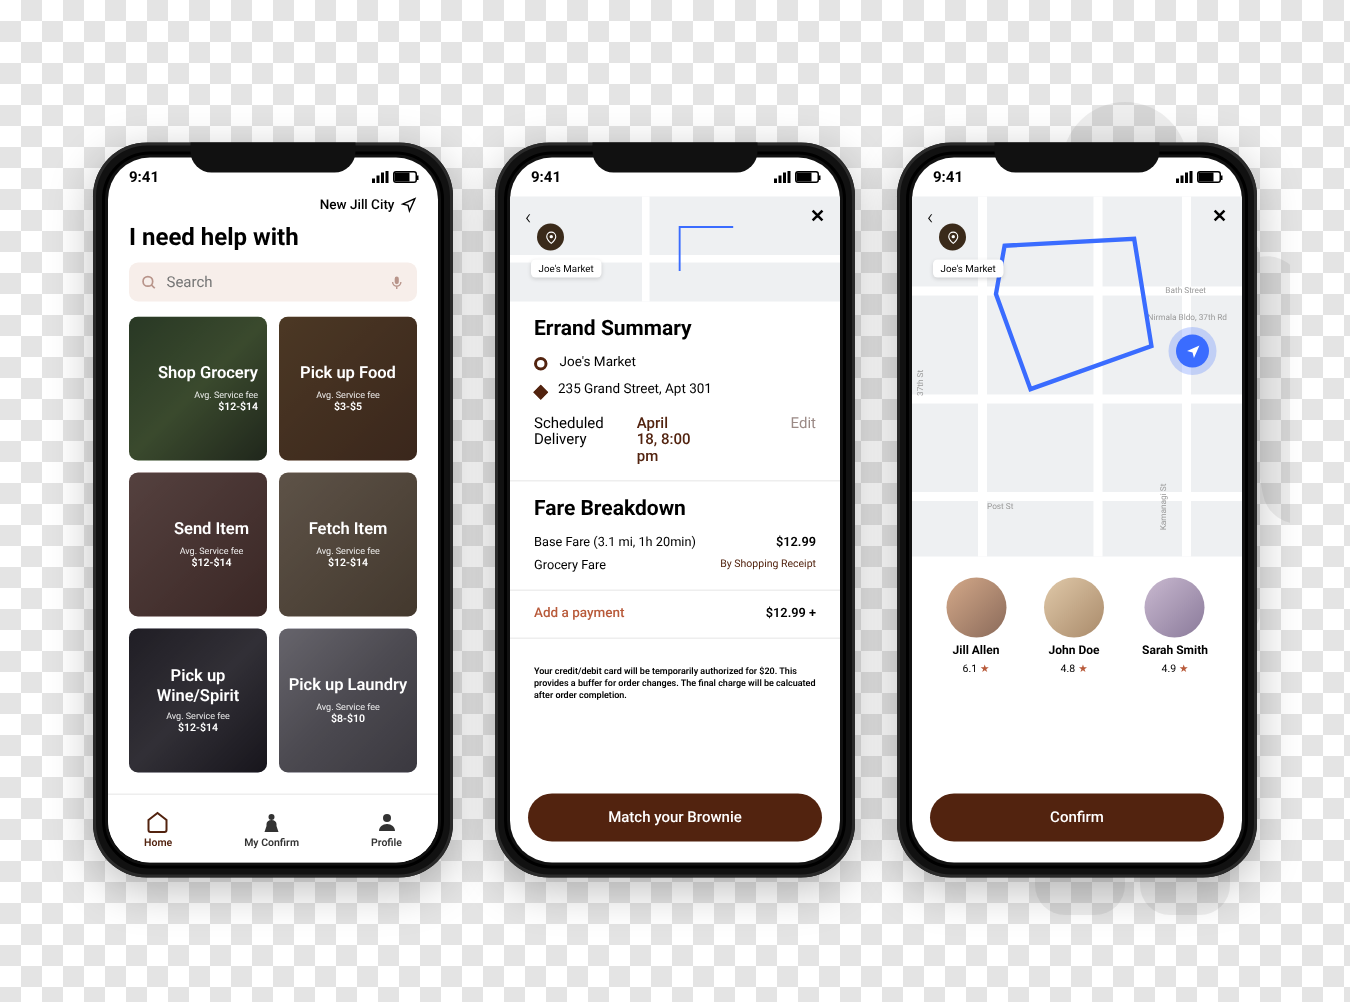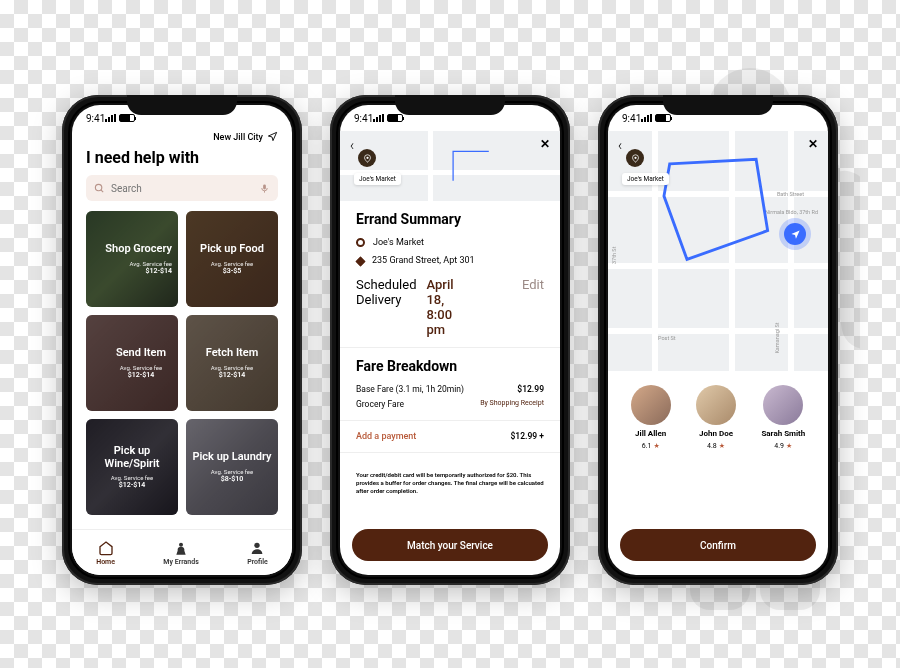--- a/index.html
+++ b/index.html
@@ -21,21 +21,21 @@
   .phone {
     width:240px; height:490px; background:#111; border-radius:36px; padding:10px; position:relative;
     box-shadow: 0 8px 30px rgba(0,0,0,.25), inset 0 0 0 2px #2a2a2a;
   }
   .phone::after{
     content:""; position:absolute; left:6px; right:6px; top:6px; bottom:6px;
     border-radius:32px; border:2px solid #000; pointer-events:none;
   }
   .screen { width:100%; height:100%; background:#fff; border-radius:28px; overflow:hidden; position:relative; display:flex; flex-direction:column; }
   .notch { position:absolute; top:0; left:50%; transform:translateX(-50%); width:110px; height:20px; background:#111; border-radius:0 0 14px 14px; z-index:3; }
-  .status-bar { height:26px; display:flex; justify-content:flex-start; align-items:center; padding:0 14px; font-size:10px; font-weight:400; flex-shrink:0; }
+  .status-bar { height:26px; display:flex; justify-content:space-between; align-items:center; padding:0 14px; font-size:10px; font-weight:700; flex-shrink:0; }
   .status-right { display:flex; align-items:center; gap:3px; }
   .bars { display:flex; align-items:flex-end; gap:1px; height:8px; }
   .bars span { width:2px; background:#000; }
   .bars span:nth-child(1){height:3px} .bars span:nth-child(2){height:5px} .bars span:nth-child(3){height:7px} .bars span:nth-child(4){height:8px}
   .battery { width:16px; height:8px; border:1px solid #000; border-radius:2px; position:relative; }
   .battery::after{content:"";position:absolute;right:-2px;top:2px;width:1px;height:3px;background:#000;}
   .battery span{display:block;width:70%;height:100%;background:#000;}
 
   
   .loc-row { display:flex; justify-content:flex-end; align-items:center; gap:4px; padding:0 14px 4px; font-size:9px; font-weight:500; }
@@ -68,21 +68,21 @@
   .map-street { position:absolute; background:#fff; }
   .pin { position:absolute; width:18px; height:18px; border-radius:50%; background:#3a2a1a; color:#fff; display:flex; align-items:center; justify-content:center; font-size:9px; }
   .pin-label { position:absolute; background:#fff; font-size:6.5px; padding:2px 5px; border-radius:3px; box-shadow:0 1px 3px rgba(0,0,0,.15); white-space:nowrap; }
 
   
   .s2 .body { flex:1; padding:10px 16px 6px; display:flex; flex-direction:column; overflow:hidden; }
   .s2 h2 { font-size:14px; font-weight:700; margin-bottom:10px; }
   .loc-item { display:flex; align-items:flex-start; gap:8px; font-size:9px; margin-bottom:8px; }
   .loc-dot { width:9px; height:9px; border:2px solid #52230f; border-radius:50%; background:#fff; margin-top:1px; flex-shrink:0; }
   .loc-dot.solid{background:#52230f; width:7px;height:7px; border-radius:0; margin-left:1px; margin-top:3px; transform:rotate(45deg);}
-  .sched { display:flex; gap:10px; font-size:13px; margin:4px 0 10px; }
+  .sched { display:flex; gap:22px; font-size:10px; margin:4px 0 10px; }
   .sched .date{color:#52230f; font-weight:500;}
   .sched .edit{color:#9b8a86;padding-left:44px;}
   .hr{height:1px;background:#eee;margin:0 -16px 10px;}
   .fare-row { display:flex; justify-content:space-between; font-size:8.5px; margin-bottom:5px; }
   .fare-row .r{color:#52230f;}
   .addpay { color:#b85a3a; font-size:9px; font-weight:500; }
   .disclaimer { font-size:6px; font-weight:600; line-height:1.35; margin-top:8px; }
   .primary-btn { margin:10px 12px 14px; height:32px; border-radius:18px; background:#52230f; color:#fff; display:flex; align-items:center; justify-content:center; font-size:10px; font-weight:500; flex-shrink:0; }
   .route-dot { position:absolute; width:22px;height:22px;border-radius:50%;background:#3a6cff;color:#fff;display:flex;align-items:center;justify-content:center;font-size:11px; box-shadow:0 0 0 5px rgba(58,108,255,.25);}
   .streetname{position:absolute;font-size:5.5px;color:#999;}
@@ -184,21 +184,21 @@
         <svg width="16" height="16" viewBox="0 0 24 24" fill="none" stroke="currentColor" stroke-width="2">
               <path d="M3 10l9-7 9 7v10a2 2 0 0 1-2 2H5a2 2 0 0 1-2-2z"></path>
             </svg>
         <span>Home</span>
       </div>
       <div class="tab">
         <svg width="16" height="16" viewBox="0 0 24 24" fill="currentColor">
               <circle cx="12" cy="7" r="3"></circle>
               <path d="M12 10c-3 0-5 2-5 4v2l-2 6h14l-2-6v-2c0-2-2-4-5-4z"></path>
             </svg>
-        <span>My Errands</span>
+        <span>My Confirm</span>
       </div>
       <div class="tab">
         <svg width="16" height="16" viewBox="0 0 24 24" fill="currentColor">
               <circle cx="12" cy="8" r="4"></circle>
               <path d="M4 21c0-4 3.5-7 8-7s8 3 8 7"></path>
             </svg>
         <span>Profile</span>
       </div>
     </div>
   </div>
@@ -263,21 +263,21 @@
             <span class="r" style="font-size:7px;">By Shopping Receipt</span>
           </div>
       <div class="hr" style="margin-top:6px;"></div>
       <div class="fare-row">
             <span class="addpay">Add a payment</span>
             <span style="font-weight:600">$12.99 +</span>
           </div>
       <div class="hr" style="margin-top:6px;"></div>
       <div class="disclaimer">Your credit/debit card will be temporarily authorized for $20. This provides a buffer for order changes. The final charge will be calcuated after order completion.</div>
     </div>
-    <div class="primary-btn">Match your Service</div>
+    <div class="primary-btn">Match your Brownie</div>
   </div>
 </div>
 
 <div class="phone">
   <div class="notch"></div>
   <div class="screen s3">
     <div class="status-bar">
       <span>9:41</span>
       <div class="status-right">
         <div class="bars">

